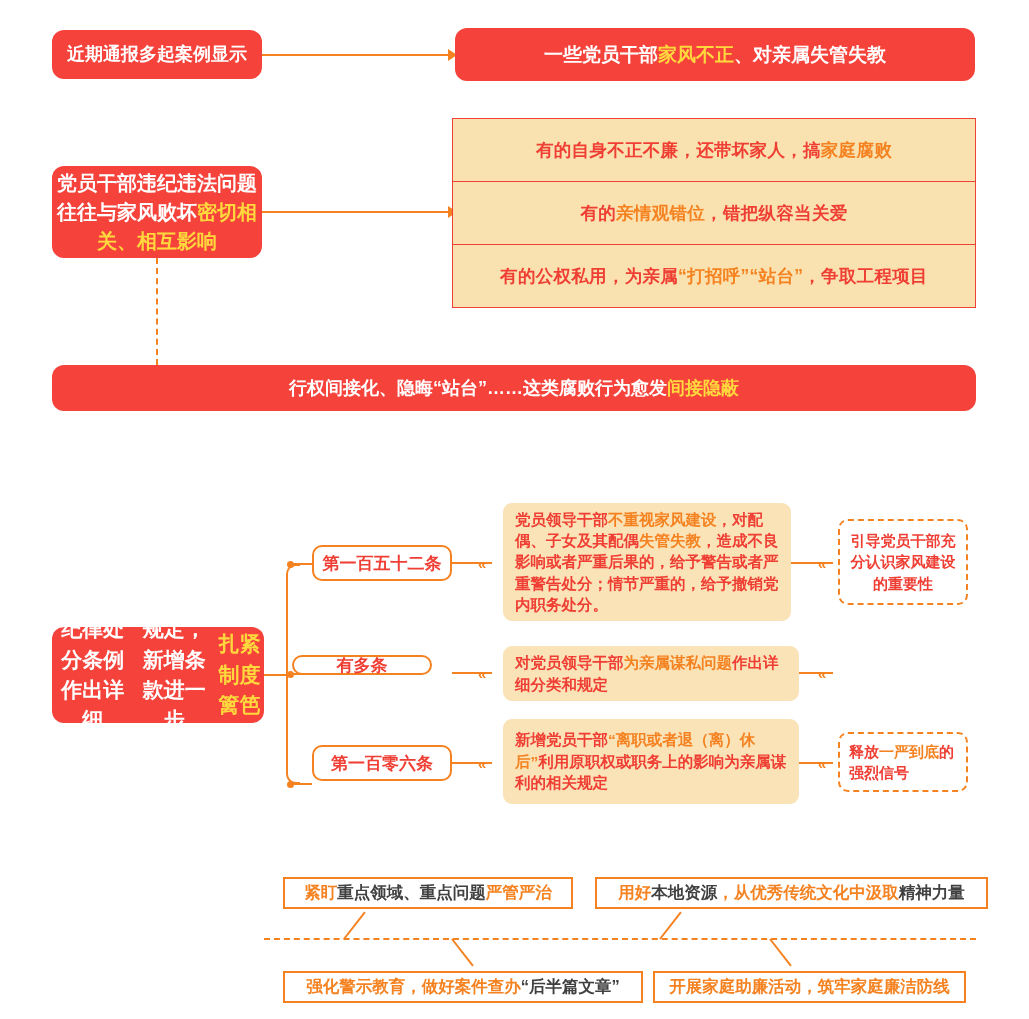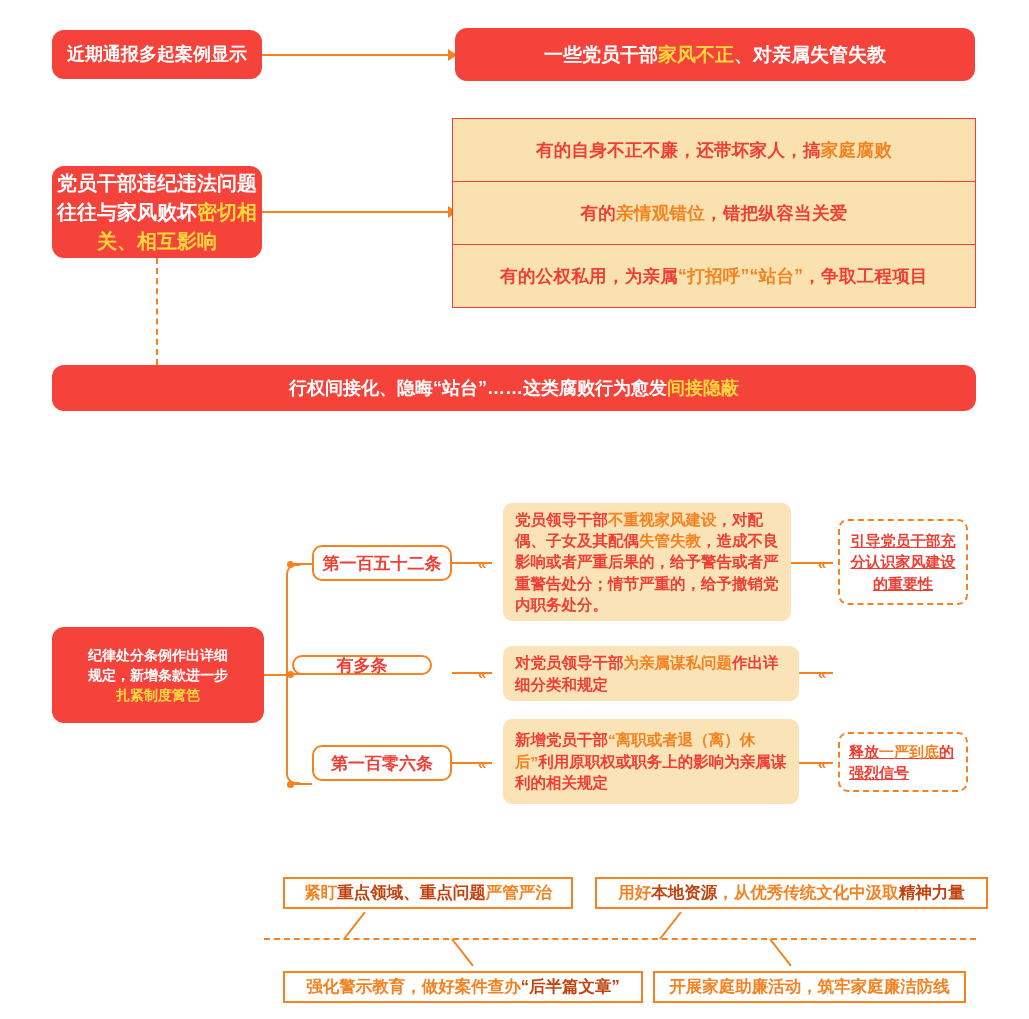--- a/index.html
+++ b/index.html
@@ -30,21 +30,21 @@
     font-weight: bold;
     display: flex;
     align-items: center;
     justify-content: center;
     text-align: center;
     box-sizing: border-box;
     line-height: 1.45;
   }
   .hl-yellow { color: #ffd83d; }
   .hl-orange { color: #f58220; }
-  .hl-red    { color: #c2410c; }
+  .hl-red    { color: #404040; }
 
   
   .beige-table {
     position: absolute;
     border: 1.6px solid #ef4136;
     box-sizing: border-box;
     background: #fae2b0;
   }
   .beige-row {
     border-bottom: 1.6px solid #ef4136;
@@ -96,21 +96,20 @@
     border-radius: 10px;
     box-sizing: border-box;
     color: #ef3e33;
     font-weight: bold;
     font-size: 15px;
     line-height: 1.42;
     display: flex;
     align-items: center;
     padding: 6px 9px;
     background: #ffffff;
-    text-decoration: underline;
   }
 
   
   .obox {
     position: absolute;
     border: 2.2px solid #f58220;
     box-sizing: border-box;
     display: flex;
     align-items: center;
     justify-content: center;
@@ -220,21 +219,21 @@
   </div>
 
   <div class="dash-v" style="left:156px; top:258px; height:107px;"></div>
 
   <div class="red-box" style="left:52px; top:365px; width:924px; height:46px; font-size:18px;">
     <span>
       <span>行权间接化、隐晦“站台”……这类腐败行为愈发</span><span class="hl-yellow">间接隐蔽</span>
     </span>
   </div>
 
-  <div class="red-box" style="left:52px; top:627px; width:212px; height:96px; font-size:14px; flex-direction:column;">
+  <div class="red-box" style="left:52px; top:627px; width:212px; height:96px; font-size:21px; flex-direction:row;">
     <span>纪律处分条例作出详细</span>
     <span>规定，新增条款进一步</span>
     <span class="hl-yellow">扎紧制度篱笆</span>
   </div>
 
   <div class="hline" style="left:264px; top:673.5px; width:22px;"></div>
   <div class="bracket" style="left:286px; top:564px; width:14px; height:220px;"></div>
   <div class="dot" style="left:286.5px; top:560.5px;"></div>
   <div class="dot" style="left:286.5px; top:670.5px;"></div>
   <div class="dot" style="left:286.5px; top:780.5px;"></div>

